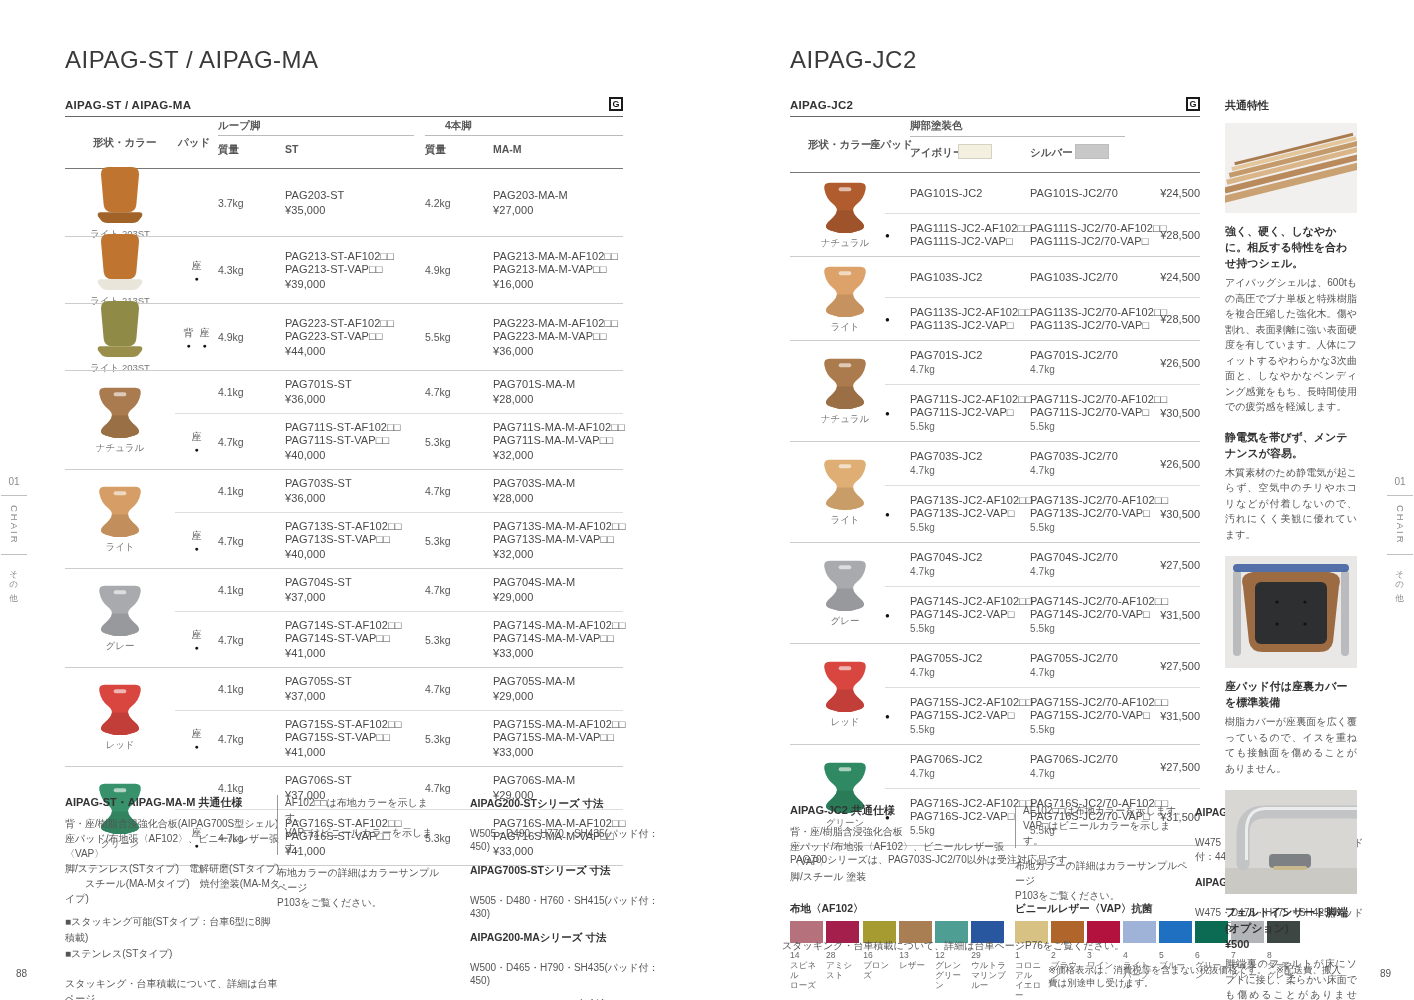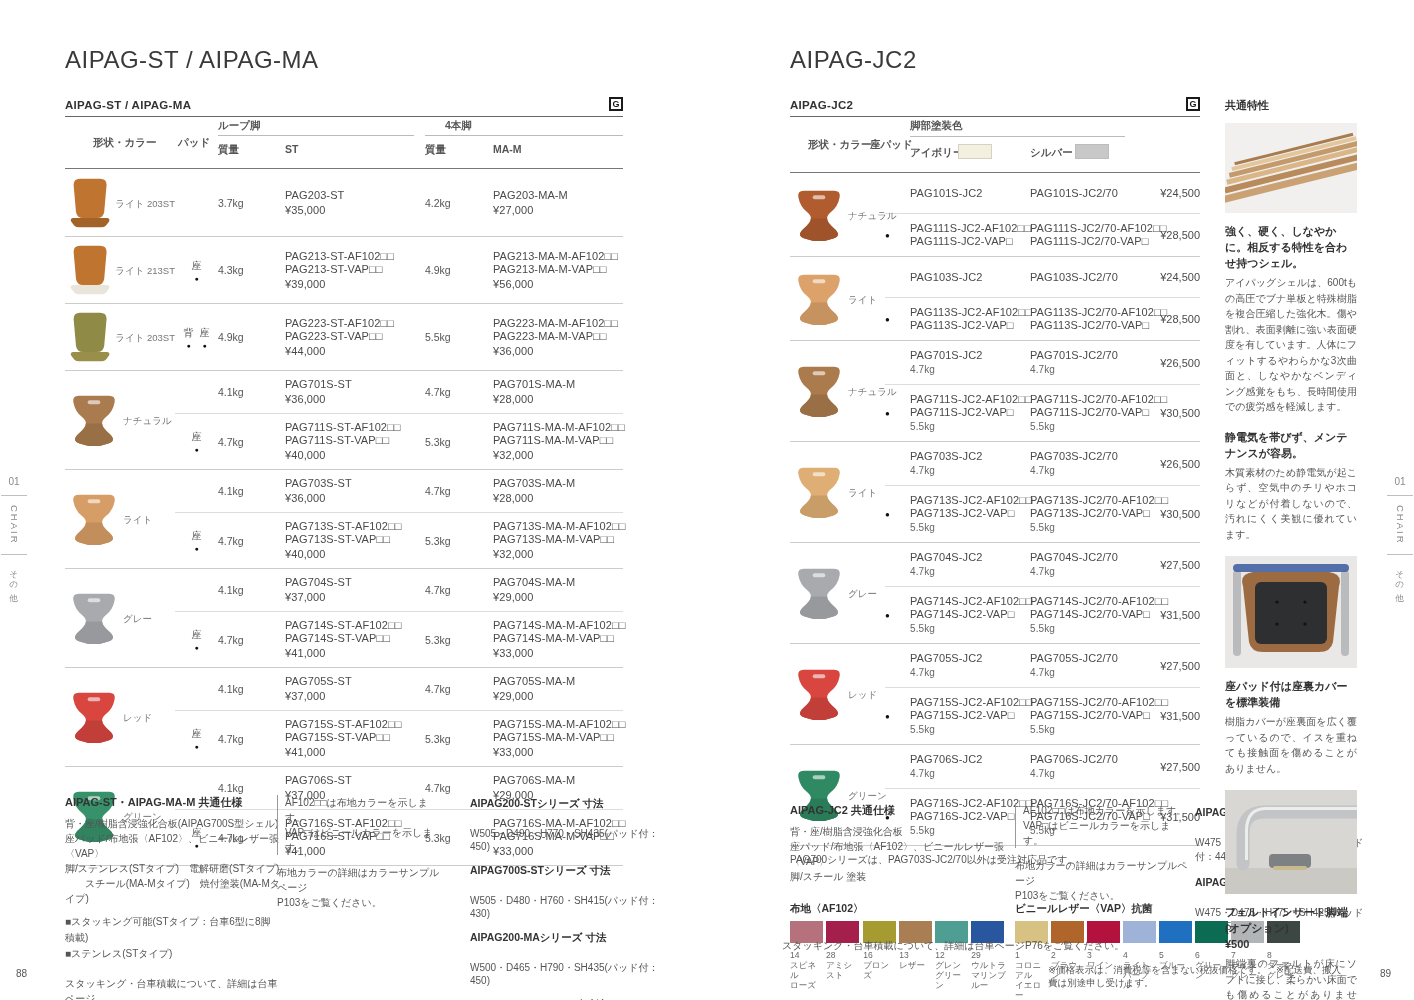--- a/index.html
+++ b/index.html
@@ -38,21 +38,21 @@
   .lheader .g1-label { left:153px; } .lheader .g1-line { left:153px; width:196px; }
   .lheader .g2-label { left:360px;margin-left:20px; } .lheader .g2-line { left:360px; width:198px; }
   .lheader .w1 { left:153px; top:26px; } .lheader .st { left:220px; top:26px; }
   .lheader .w2 { left:360px; top:26px; } .lheader .mam { left:428px; top:26px; }
 
   .lgroup { position:relative; border-top:1px solid #ccc; }
   .lgroup:first-child { border-top:none; }
   #left-rows { border-bottom:1px solid #ccc; }
   .lgroup.single { min-height:67px; display:flex; align-items:center; }
   .lgroup.single .lsub { flex:1; }
-  .chair-fig { position:absolute; left:0; top:50%; transform:translateY(-50%); width:110px; display:flex; flex-direction:row; align-items:center; }
+  .chair-fig { position:absolute; left:0; top:50%; transform:translateY(-50%); width:110px; display:flex; flex-direction:column; align-items:center; }
   .chair-fig .clabel { font-size:9.5px; color:#777; margin-top:3px; white-space:nowrap; }
   .lsub { display:grid; grid-template-columns:43px 67px 140px 68px 140px; margin-left:110px; align-items:center; padding:7px 0; }
   .lsub.sep { border-top:1px solid #ddd; }
   .kg { font-size:10.5px; color:#555; }
   .codes { font-size:11px; line-height:13px; color:#4a4a4a; letter-spacing:.1px; white-space:nowrap; }
   .codes .price { margin-top:2px; }
   .padcell { display:flex; justify-content:center; gap:6px; }
   .padcol { display:flex; flex-direction:column; align-items:center; font-size:10px; color:#555; }
   .paddot { font-size:7px; color:#111; margin-top:2px; }
 
@@ -202,21 +202,21 @@
             <div class="kg">4.3kg</div>
             <div class="codes">
               <div>PAG213-ST-AF102□□</div>
               <div>PAG213-ST-VAP□□</div>
               <div class="price">¥39,000</div>
             </div>
             <div class="kg">4.9kg</div>
             <div class="codes">
               <div>PAG213-MA-M-AF102□□</div>
               <div>PAG213-MA-M-VAP□□</div>
-              <div class="price">¥56,000</div>
+              <div class="price">¥16,000</div>
             </div>
           </div>
         </div>
         <div class="lgroup single">
           <div class="chair-fig">
             <svg width="58" height="60" viewBox="0 0 64 66">
               <path d="M19 2 L45 2 Q53 2 53 10 L50 44 Q49 52 41 52 L23 52 Q15 52 14 44 L11 10 Q11 2 19 2 Z" fill="#8f8a45"></path>
               <path d="M10 52 L54 52 Q58 53 56 57 L52 62 Q50 64 46 64 L18 64 Q14 64 12 62 L8 57 Q6 53 10 52 Z" fill="#9a8f4a"></path>
             </svg>
             <div class="clabel">ライト 203ST</div>

